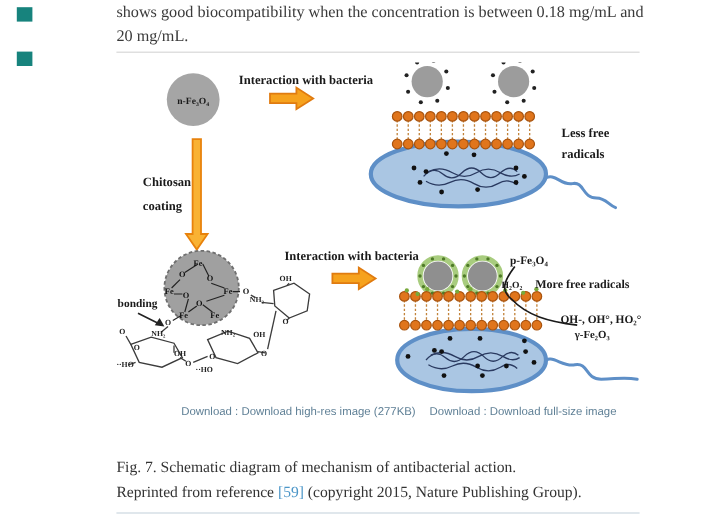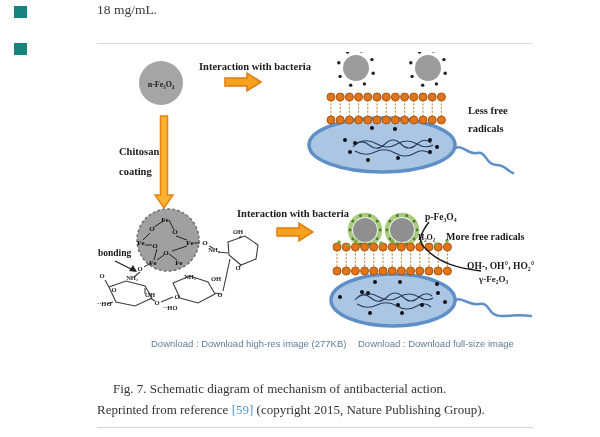--- a/index.html
+++ b/index.html
@@ -5,35 +5,36 @@
   html,body{margin:0;padding:0;}
   body{width:600px;height:437px;background:#ffffff;position:relative;overflow:hidden;
        font-family:"Liberation Serif","DejaVu Serif",serif;}
   .sq{position:absolute;left:14px;width:13px;height:12px;}
   .para{position:absolute;left:97px;top:0;width:445px;font-size:13.5px;line-height:20px;color:#3a3a3a;}
   .hr{position:absolute;left:97px;width:436px;height:1px;background:#d8d8d8;}
   .hr2{background:#ccd7df;}
   .figwrap{position:absolute;left:95px;top:52px;width:440px;height:280px;}
   .dl{position:absolute;top:338px;font-family:"Liberation Sans","DejaVu Sans",sans-serif;
       font-size:9.5px;color:#5e7f95;text-decoration:none;cursor:pointer;margin-left:36px;}
-  .caption{position:absolute;left:113px;top:381px;font-size:13px;color:#333;}
+  .caption{position:absolute;left:97px;top:381px;font-size:13px;color:#333;}
   .reprint{position:absolute;left:97px;top:402px;font-size:13px;color:#333;}
   .reflink{cursor:pointer;}
   svg .flab{font-family:"Liberation Serif","DejaVu Serif",serif;font-weight:bold;fill:#1a1a1a;}
   svg .chem{font-family:"Liberation Serif","DejaVu Serif",serif;font-weight:bold;fill:#222;font-size:6.5px;}
   svg .net{font-family:"Liberation Serif","DejaVu Serif",serif;font-weight:bold;fill:#111;font-size:7px;}
 </style>
 </head>
 <body>
 
 <div class="sq" style="top: 6px; background: rgb(23, 131, 125);"></div>
 <div class="sq" style="top: 43px; background: rgb(23, 131, 125);"></div>
 
 <div class="para">
-  <div>18 mg/mL.</div>
+  <div>shows good biocompatibility when the concentration is between 0.18 mg/mL and</div>
+  <div>20 mg/mL.</div>
 </div>
 
 <div class="hr" style="top:43px"></div>
 
 <div class="figwrap">
 <svg viewBox="0 0 440 280" width="440" height="280">
 
   <g>
     <circle cx="66" cy="31" r="22" fill="#a5a5a5"></circle>
     <text x="66" y="35" class="flab" font-size="8" text-anchor="middle">n-Fe₃O₄</text>

